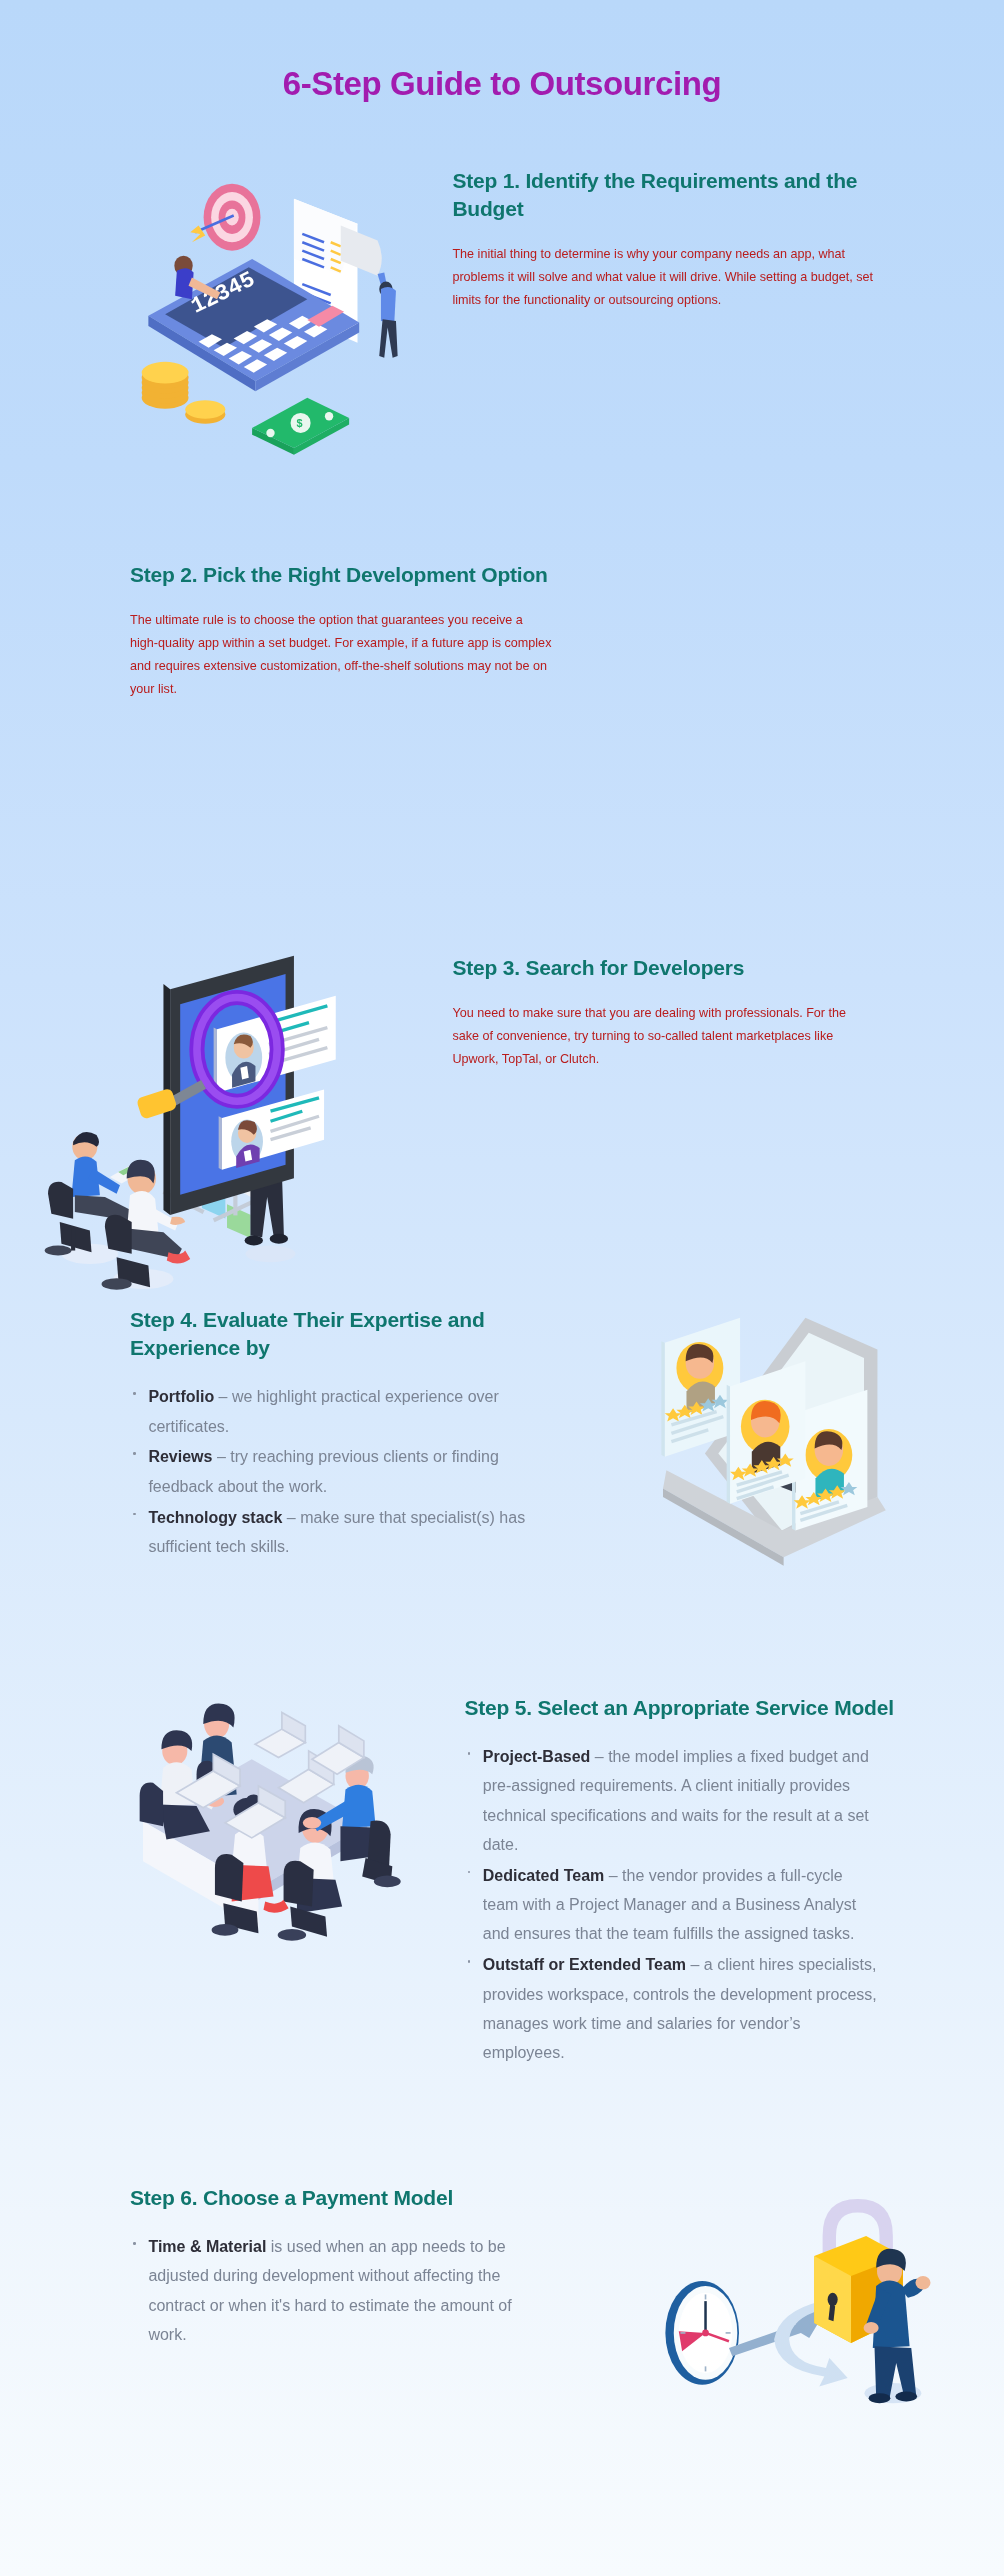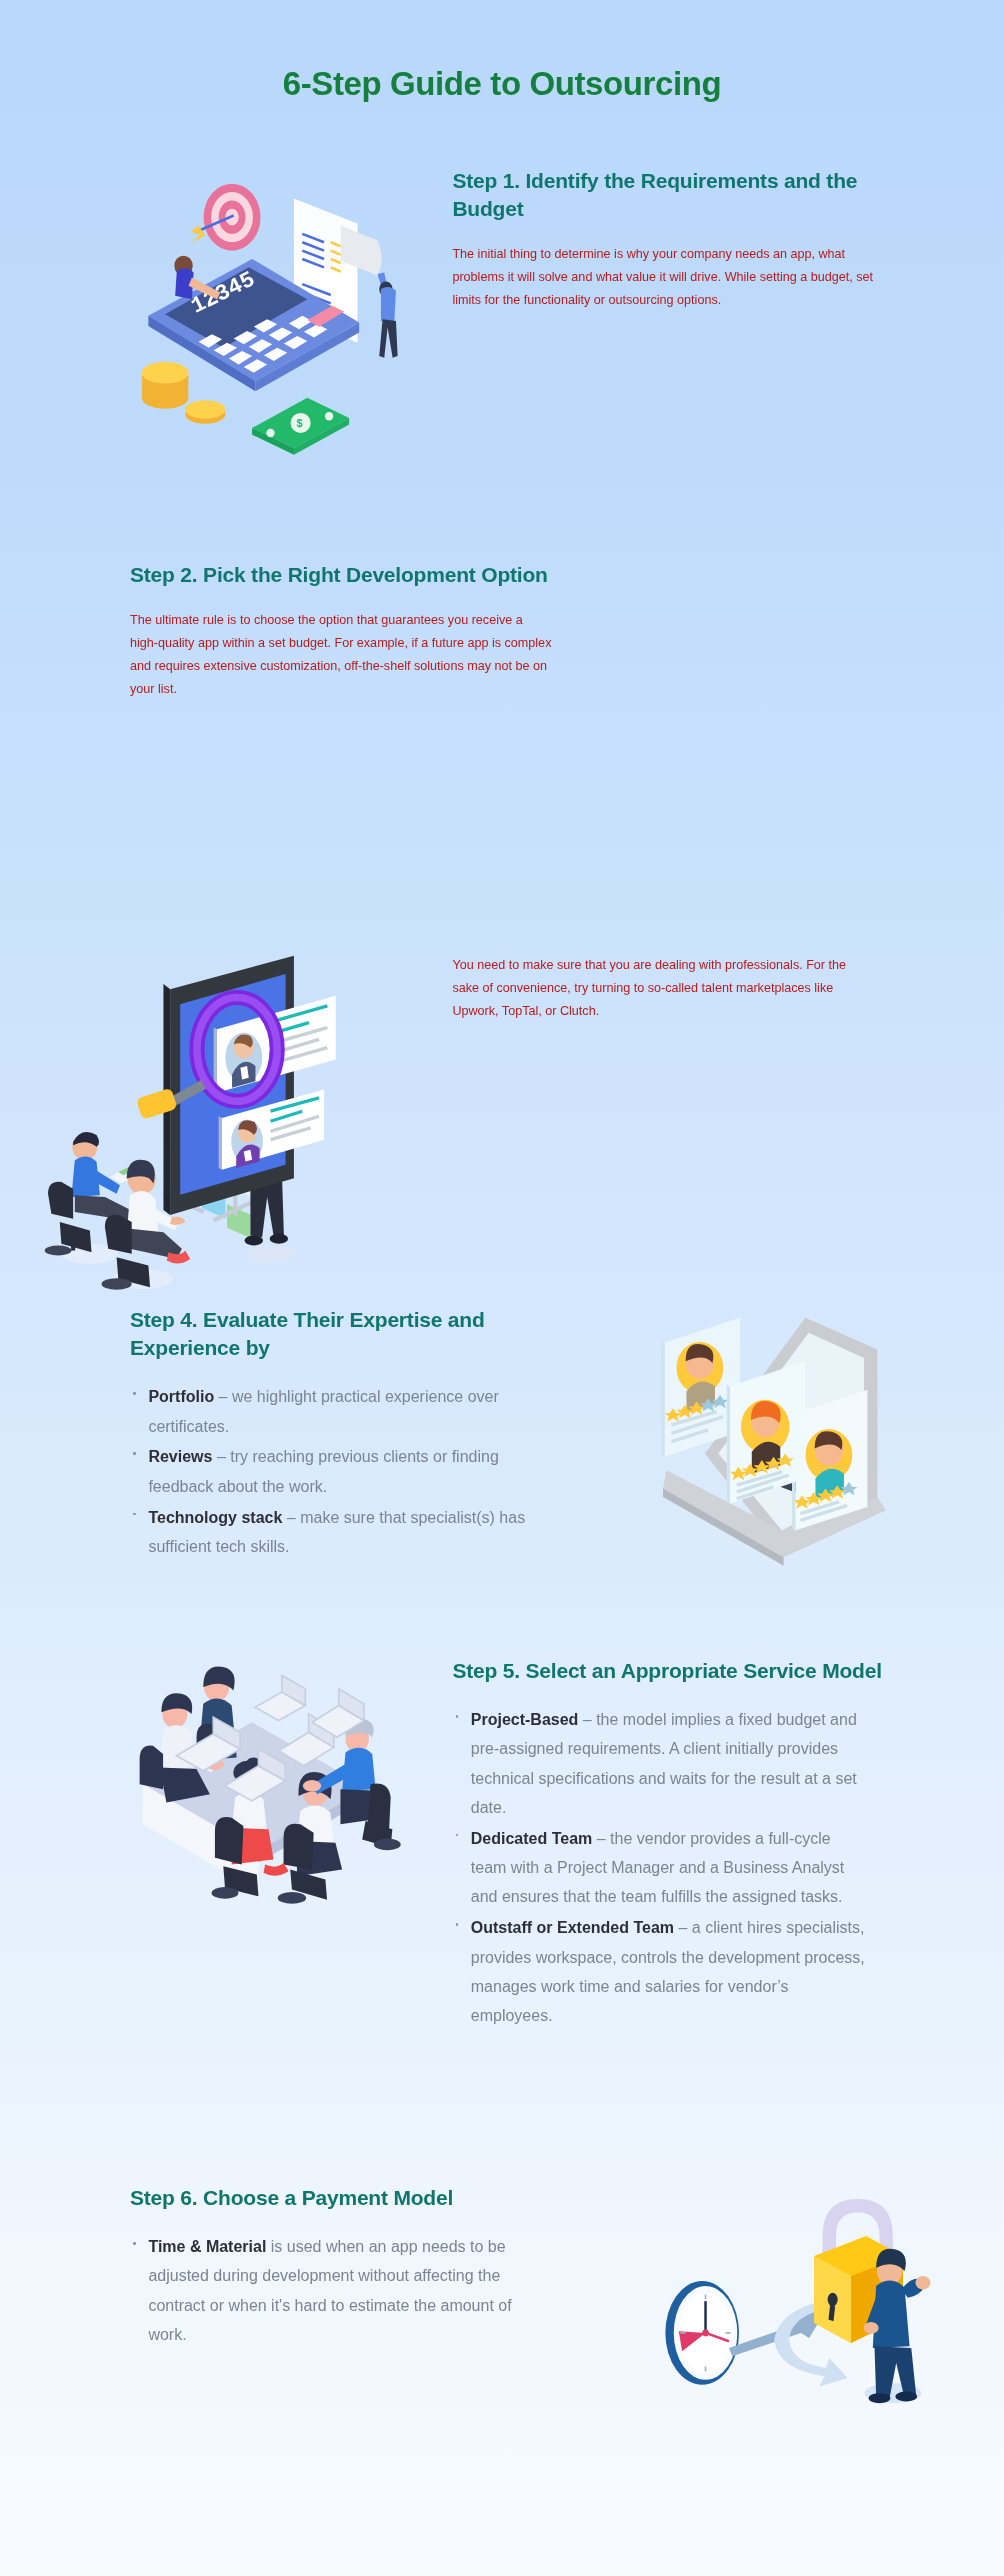--- a/index.html
+++ b/index.html
@@ -15,21 +15,21 @@
   .page { width: 1004px; height: 2576px; position: relative; }
 
   .infographic-title {
     position: absolute;
     top: 65px;
     left: 0;
     width: 1004px;
     text-align: center;
     font-size: 33px;
     font-weight: bold;
-    color: #15803d;
+    color: #a21caf;
     letter-spacing: -0.4px;
   }
 
   .step {
     position: absolute;
     width: 1004px;
     display: flex;
     align-items: flex-start;
   }
   .step-illo {
@@ -311,20 +311,21 @@
 
         <g>
           <ellipse cx="128" cy="114" rx="48" ry="62" fill="none" stroke="#7c28e0" stroke-width="18"></ellipse>
           <ellipse cx="128" cy="114" rx="48" ry="62" fill="none" stroke="#9a4df0" stroke-width="9"></ellipse>
           <line x1="88" y1="156" x2="52" y2="176" stroke="#7e8794" stroke-width="12"></line>
           <rect x="10" y="166" width="44" height="26" rx="7" fill="#ffc430" transform="rotate(-18 32 179)"></rect>
         </g>
       </svg>
     </div>
     <div class="step-text">
+      <h2 class="step-title">Step 3. Search for Developers</h2>
       <p class="step-body">You need to make sure that you are dealing with professionals. For the sake of convenience, try turning to so-called talent marketplaces like Upwork, TopTal, or Clutch.</p>
     </div>
   </section>
 
   <section class="step right-illo" style="top:1306px;">
     <div class="step-text">
       <h2 class="step-title">Step 4. Evaluate Their Expertise and Experience by</h2>
       <ul class="step-list">
         <li><span class="lead">Portfolio</span><span> – we highlight practical experience over certificates.</span></li>
         <li><span class="lead">Reviews</span><span> – try reaching previous clients or finding feedback about the work.</span></li>
@@ -402,21 +403,21 @@
           <g stroke="#cde0ea" stroke-width="4">
             <line x1="144" y1="214" x2="198" y2="198"></line>
             <line x1="144" y1="222" x2="206" y2="202"></line>
             <line x1="144" y1="230" x2="188" y2="216"></line>
           </g>
         </g>
       </svg>
     </div>
   </section>
 
-  <section class="step left-illo" style="top:1657px;">
+  <section class="step left-illo" style="top:1694px;gap:12px;">
     <div class="step-illo">
       <svg width="285" height="251" viewBox="0 0 340 300" aria-hidden="true">
 
         <g>
           <path d="M20 152 L150 78 L288 156 L158 232 Z" fill="#ccd4ea"></path>
           <path d="M20 152 L158 232 L158 280 L20 200 Z" fill="#f4f6fb"></path>
           <path d="M158 232 L288 156 L288 170 L158 246 Z" fill="#b8c2dd"></path>
         </g>
 
         <g>

